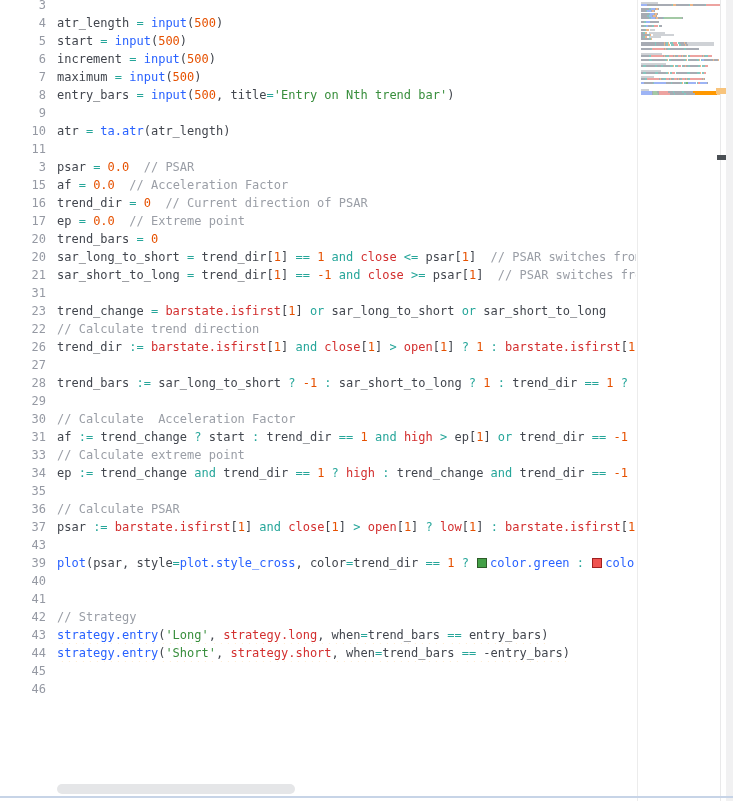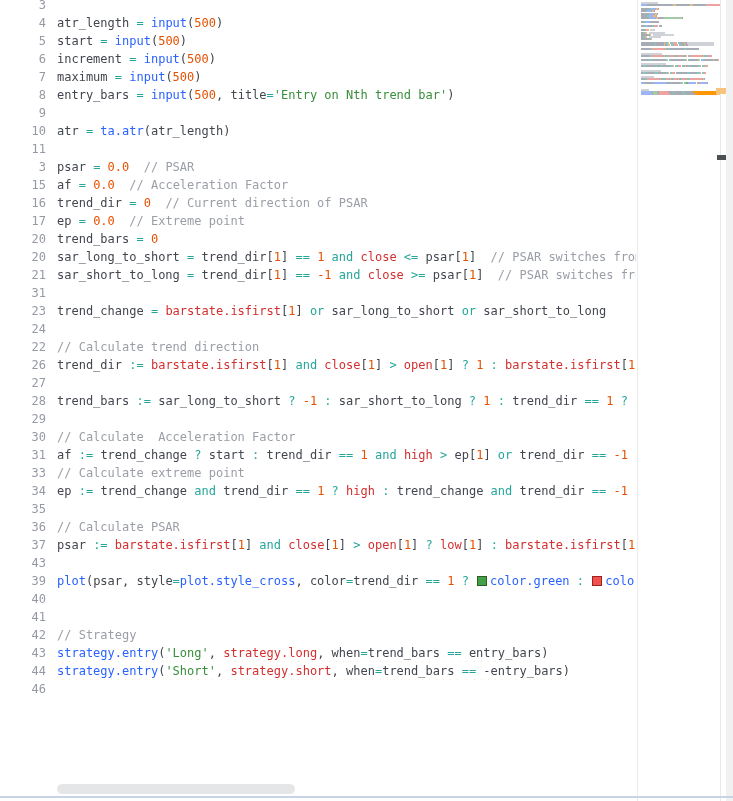--- a/index.html
+++ b/index.html
@@ -61,40 +61,40 @@
       <div class="row"><span class="ln">11</span><span class="code"></span></div>
       <div class="row"><span class="ln">3</span><span class="code"><span class="tk tk-d">psar </span><span class="tk tk-o">= </span><span class="tk tk-n">0.0</span><span class="tk tk-d">  </span><span class="tk tk-c">// PSAR</span></span></div>
       <div class="row"><span class="ln">15</span><span class="code"><span class="tk tk-d">af </span><span class="tk tk-o">= </span><span class="tk tk-n">0.0</span><span class="tk tk-d">  </span><span class="tk tk-c">// Acceleration Factor</span></span></div>
       <div class="row"><span class="ln">16</span><span class="code"><span class="tk tk-d">trend_dir </span><span class="tk tk-o">= </span><span class="tk tk-n">0</span><span class="tk tk-d">  </span><span class="tk tk-c">// Current direction of PSAR</span></span></div>
       <div class="row"><span class="ln">17</span><span class="code"><span class="tk tk-d">ep </span><span class="tk tk-o">= </span><span class="tk tk-n">0.0</span><span class="tk tk-d">  </span><span class="tk tk-c">// Extreme point</span></span></div>
       <div class="row"><span class="ln">20</span><span class="code"><span class="tk tk-d">trend_bars </span><span class="tk tk-o">= </span><span class="tk tk-n">0</span></span></div>
       <div class="row"><span class="ln">20</span><span class="code"><span class="tk tk-d">sar_long_to_short </span><span class="tk tk-o">= </span><span class="tk tk-d">trend_dir[</span><span class="tk tk-n">1</span><span class="tk tk-d">] </span><span class="tk tk-o">== </span><span class="tk tk-n">1</span><span class="tk tk-d"> </span><span class="tk tk-o">and </span><span class="tk tk-r">close</span><span class="tk tk-d"> </span><span class="tk tk-o">&lt;= </span><span class="tk tk-d">psar[</span><span class="tk tk-n">1</span><span class="tk tk-d">]  </span><span class="tk tk-c">// PSAR switches from long to short</span></span></div>
       <div class="row"><span class="ln">21</span><span class="code"><span class="tk tk-d">sar_short_to_long </span><span class="tk tk-o">= </span><span class="tk tk-d">trend_dir[</span><span class="tk tk-n">1</span><span class="tk tk-d">] </span><span class="tk tk-o">== </span><span class="tk tk-n">-1</span><span class="tk tk-d"> </span><span class="tk tk-o">and </span><span class="tk tk-r">close</span><span class="tk tk-d"> </span><span class="tk tk-o">&gt;= </span><span class="tk tk-d">psar[</span><span class="tk tk-n">1</span><span class="tk tk-d">]  </span><span class="tk tk-c">// PSAR switches from short to long</span></span></div>
       <div class="row"><span class="ln">31</span><span class="code"></span></div>
       <div class="row"><span class="ln">23</span><span class="code"><span class="tk tk-d">trend_change </span><span class="tk tk-o">= </span><span class="tk tk-r">barstate.isfirst</span><span class="tk tk-d">[</span><span class="tk tk-n">1</span><span class="tk tk-d">] </span><span class="tk tk-o">or </span><span class="tk tk-d">sar_long_to_short </span><span class="tk tk-o">or </span><span class="tk tk-d">sar_short_to_long</span></span></div>
-      <div class="row"><span class="ln">24</span><span class="code"></span></div>
       <div class="row"><span class="ln">22</span><span class="code"><span class="tk tk-c">// Calculate trend direction</span></span></div>
       <div class="row"><span class="ln">26</span><span class="code"><span class="tk tk-d">trend_dir </span><span class="tk tk-o">:= </span><span class="tk tk-r">barstate.isfirst</span><span class="tk tk-d">[</span><span class="tk tk-n">1</span><span class="tk tk-d">] </span><span class="tk tk-o">and </span><span class="tk tk-r">close</span><span class="tk tk-d">[</span><span class="tk tk-n">1</span><span class="tk tk-d">] </span><span class="tk tk-o">&gt; </span><span class="tk tk-r">open</span><span class="tk tk-d">[</span><span class="tk tk-n">1</span><span class="tk tk-d">] </span><span class="tk tk-o">? </span><span class="tk tk-n">1</span><span class="tk tk-d"> </span><span class="tk tk-o">: </span><span class="tk tk-r">barstate.isfirst</span><span class="tk tk-d">[</span><span class="tk tk-n">1</span><span class="tk tk-d">] </span></span></div>
       <div class="row"><span class="ln">27</span><span class="code"></span></div>
       <div class="row"><span class="ln">28</span><span class="code"><span class="tk tk-d">trend_bars </span><span class="tk tk-o">:= </span><span class="tk tk-d">sar_long_to_short </span><span class="tk tk-o">? </span><span class="tk tk-n">-1</span><span class="tk tk-d"> </span><span class="tk tk-o">: </span><span class="tk tk-d">sar_short_to_long </span><span class="tk tk-o">? </span><span class="tk tk-n">1</span><span class="tk tk-d"> </span><span class="tk tk-o">: </span><span class="tk tk-d">trend_dir </span><span class="tk tk-o">== </span><span class="tk tk-n">1</span><span class="tk tk-d"> </span><span class="tk tk-o">? </span><span class="tk tk-f">nz</span></span></div>
       <div class="row"><span class="ln">29</span><span class="code"></span></div>
       <div class="row"><span class="ln">30</span><span class="code"><span class="tk tk-c">// Calculate  Acceleration Factor</span></span></div>
       <div class="row"><span class="ln">31</span><span class="code"><span class="tk tk-d">af </span><span class="tk tk-o">:= </span><span class="tk tk-d">trend_change </span><span class="tk tk-o">? </span><span class="tk tk-d">start </span><span class="tk tk-o">: </span><span class="tk tk-d">trend_dir </span><span class="tk tk-o">== </span><span class="tk tk-n">1</span><span class="tk tk-d"> </span><span class="tk tk-o">and </span><span class="tk tk-r">high</span><span class="tk tk-d"> </span><span class="tk tk-o">&gt; </span><span class="tk tk-d">ep[</span><span class="tk tk-n">1</span><span class="tk tk-d">] </span><span class="tk tk-o">or </span><span class="tk tk-d">trend_dir </span><span class="tk tk-o">== </span><span class="tk tk-n">-1</span><span class="tk tk-d"> </span><span class="tk tk-o">and </span></span></div>
       <div class="row"><span class="ln">33</span><span class="code"><span class="tk tk-c">// Calculate extreme point</span></span></div>
       <div class="row"><span class="ln">34</span><span class="code"><span class="tk tk-d">ep </span><span class="tk tk-o">:= </span><span class="tk tk-d">trend_change </span><span class="tk tk-o">and </span><span class="tk tk-d">trend_dir </span><span class="tk tk-o">== </span><span class="tk tk-n">1</span><span class="tk tk-d"> </span><span class="tk tk-o">? </span><span class="tk tk-r">high</span><span class="tk tk-d"> </span><span class="tk tk-o">: </span><span class="tk tk-d">trend_change </span><span class="tk tk-o">and </span><span class="tk tk-d">trend_dir </span><span class="tk tk-o">== </span><span class="tk tk-n">-1</span><span class="tk tk-d"> </span><span class="tk tk-o">? </span></span></div>
       <div class="row"><span class="ln">35</span><span class="code"></span></div>
       <div class="row"><span class="ln">36</span><span class="code"><span class="tk tk-c">// Calculate PSAR</span></span></div>
       <div class="row"><span class="ln">37</span><span class="code"><span class="tk tk-d">psar </span><span class="tk tk-o">:= </span><span class="tk tk-r">barstate.isfirst</span><span class="tk tk-d">[</span><span class="tk tk-n">1</span><span class="tk tk-d">] </span><span class="tk tk-o">and </span><span class="tk tk-r">close</span><span class="tk tk-d">[</span><span class="tk tk-n">1</span><span class="tk tk-d">] </span><span class="tk tk-o">&gt; </span><span class="tk tk-r">open</span><span class="tk tk-d">[</span><span class="tk tk-n">1</span><span class="tk tk-d">] </span><span class="tk tk-o">? </span><span class="tk tk-r">low</span><span class="tk tk-d">[</span><span class="tk tk-n">1</span><span class="tk tk-d">] </span><span class="tk tk-o">: </span><span class="tk tk-r">barstate.isfirst</span><span class="tk tk-d">[</span><span class="tk tk-n">1</span><span class="tk tk-d">]</span></span></div>
       <div class="row"><span class="ln">43</span><span class="code"></span></div>
       <div class="row"><span class="ln">39</span><span class="code"><span class="tk tk-f">plot</span><span class="tk tk-d">(psar, style</span><span class="tk tk-o">=</span><span class="tk tk-f">plot.style_cross</span><span class="tk tk-d">, color</span><span class="tk tk-o">=</span><span class="tk tk-d">trend_dir </span><span class="tk tk-o">== </span><span class="tk tk-n">1</span><span class="tk tk-d"> </span><span class="tk tk-o">? </span><span class="swatch sw-g"></span><span class="tk tk-f">color.green</span><span class="tk tk-d"> </span><span class="tk tk-o">: </span><span class="swatch sw-r"></span><span class="tk tk-f">color.red</span></span></div>
       <div class="row"><span class="ln">40</span><span class="code"></span></div>
       <div class="row"><span class="ln">41</span><span class="code"></span></div>
       <div class="row"><span class="ln">42</span><span class="code"><span class="tk tk-c">// Strategy</span></span></div>
       <div class="row"><span class="ln">43</span><span class="code warn"><span class="tk tk-f">strategy.entry</span><span class="tk tk-d">(</span><span class="tk tk-s">'Long'</span><span class="tk tk-d">, </span><span class="tk tk-r">strategy.long</span><span class="tk tk-d">, when</span><span class="tk tk-o">=</span><span class="tk tk-d">trend_bars </span><span class="tk tk-o">== </span><span class="tk tk-d">entry_bars)</span></span></div>
       <div class="row"><span class="ln">44</span><span class="code warn"><span class="tk tk-f">strategy.entry</span><span class="tk tk-d">(</span><span class="tk tk-s">'Short'</span><span class="tk tk-d">, </span><span class="tk tk-r">strategy.short</span><span class="tk tk-d">, when</span><span class="tk tk-o">=</span><span class="tk tk-d">trend_bars </span><span class="tk tk-o">== </span><span class="tk tk-d">-entry_bars)</span></span></div>
+      <div class="row"><span class="ln">45</span><span class="code"></span></div>
       <div class="row"><span class="ln">46</span><span class="code"></span></div>
     </div>
 
   <div class="minimap">
     <div>
         <div class="mm-row">
           <span class="mm-seg" style="width: 17.25px; background: rgb(207, 210, 214);"></span>
         </div>
         <div class="mm-row">
           <span class="mm-seg" style="width: 6px; background: rgb(157, 180, 245);"></span>

